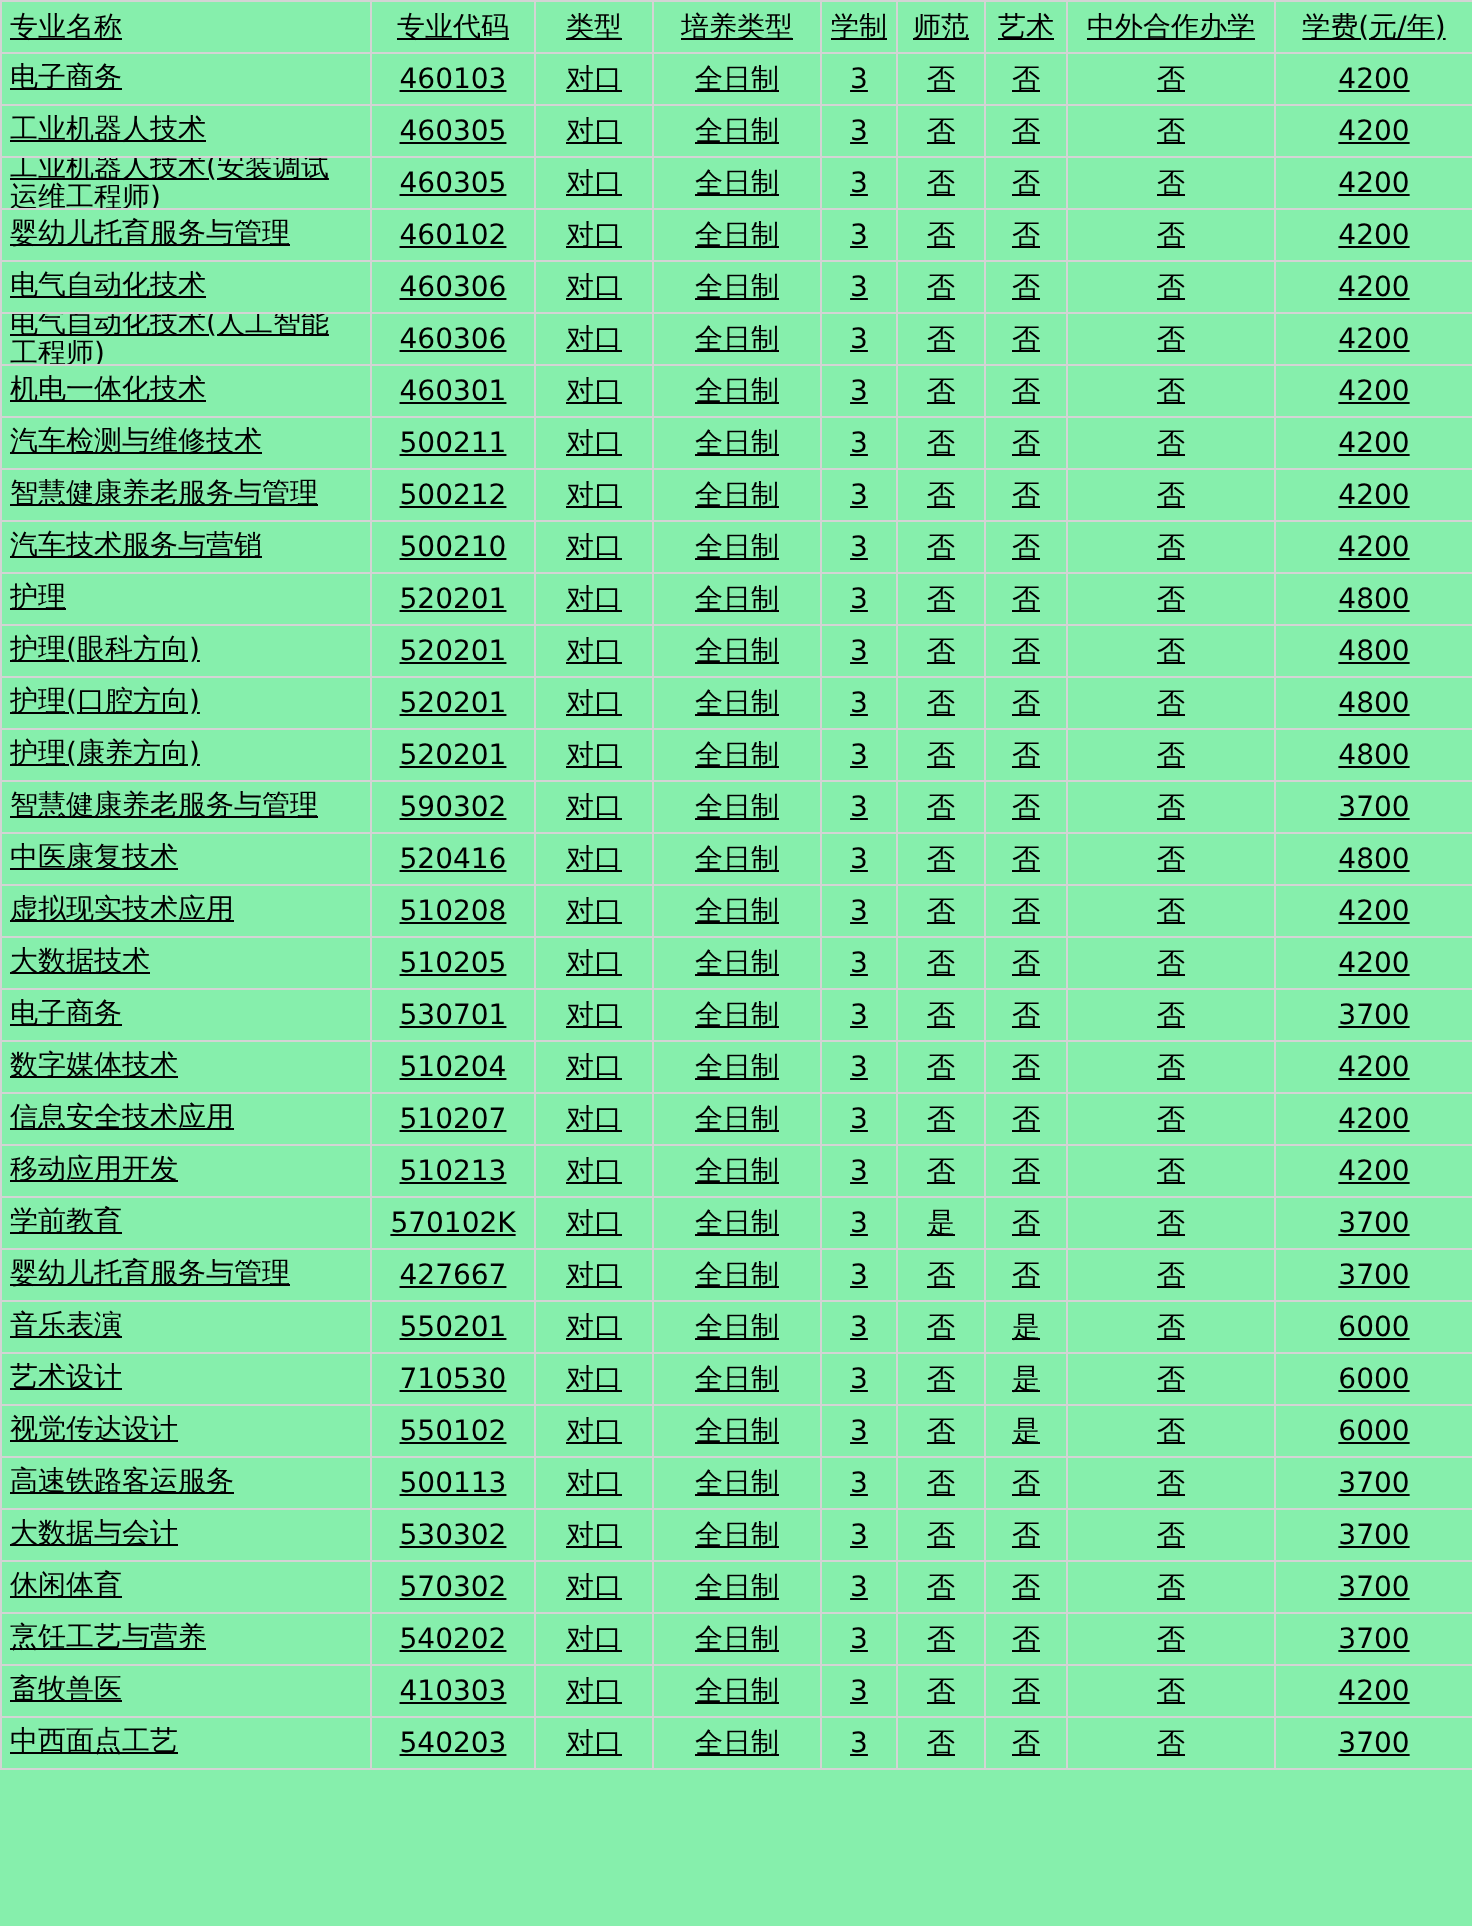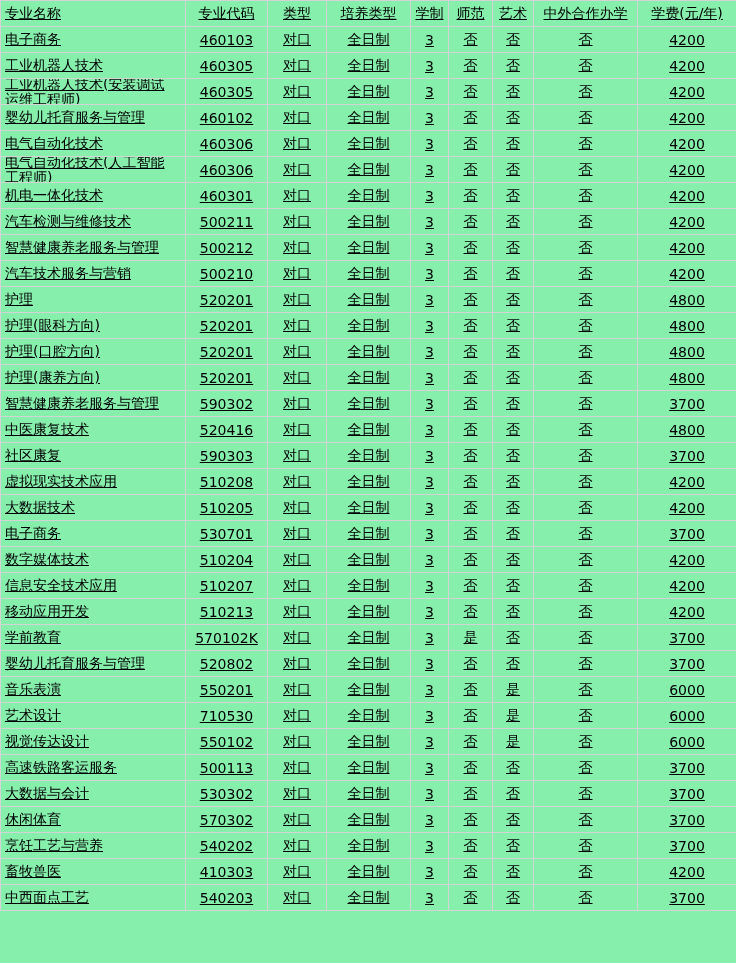--- a/index.html
+++ b/index.html
@@ -286,33 +286,20 @@
           <td>对口</td>
           <td>全日制</td>
           <td>3</td>
           <td>否</td>
           <td>否</td>
           <td>否</td>
           <td>4800</td>
         </tr>
         <tr>
           <td class="name-col">
-            <div class="namewrap">社区康复</div>
-          </td>
-          <td>590303</td>
-          <td>对口</td>
-          <td>全日制</td>
-          <td>3</td>
-          <td>否</td>
-          <td>否</td>
-          <td>否</td>
-          <td>3700</td>
-        </tr>
-        <tr>
-          <td class="name-col">
             <div class="namewrap">虚拟现实技术应用</div>
           </td>
           <td>510208</td>
           <td>对口</td>
           <td>全日制</td>
           <td>3</td>
           <td>否</td>
           <td>否</td>
           <td>否</td>
           <td>4200</td>
@@ -392,21 +379,21 @@
           <td>3</td>
           <td>是</td>
           <td>否</td>
           <td>否</td>
           <td>3700</td>
         </tr>
         <tr>
           <td class="name-col">
             <div class="namewrap">婴幼儿托育服务与管理</div>
           </td>
-          <td>520802</td>
+          <td>427667</td>
           <td>对口</td>
           <td>全日制</td>
           <td>3</td>
           <td>否</td>
           <td>否</td>
           <td>否</td>
           <td>3700</td>
         </tr>
         <tr>
           <td class="name-col">

